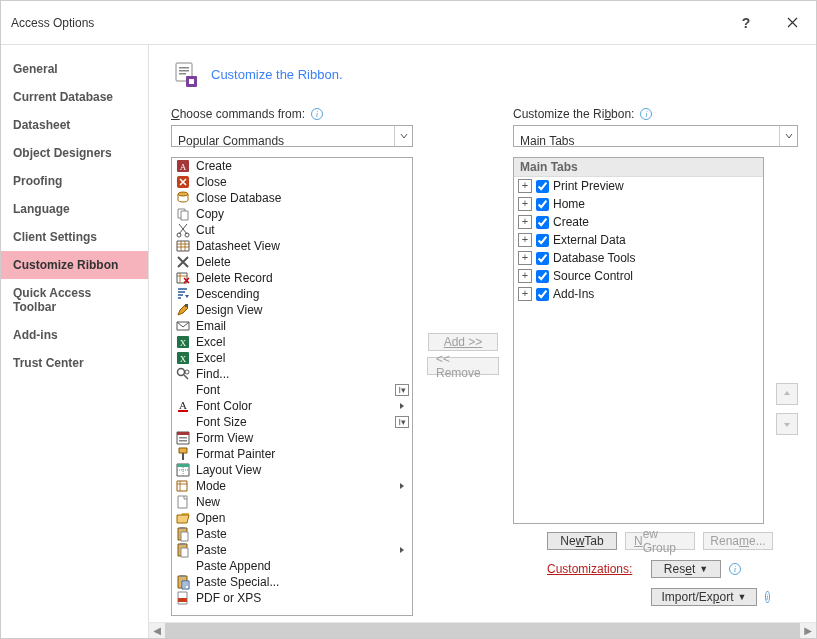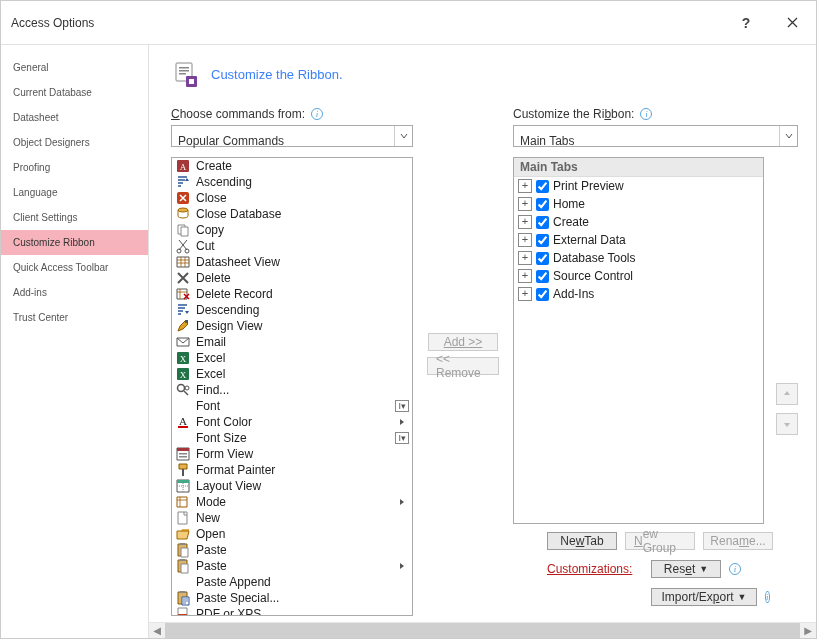--- a/index.html
+++ b/index.html
@@ -39,23 +39,24 @@
     overflow: hidden;
   }
   .sidebar {
     width: 148px;
     border-right: 1px solid #e1e1e1;
     padding: 10px 0;
     background: #fff;
   }
   .sidebar .item {
     padding: 7px 12px;
-    font-size: 10px;
+    font-size: 12px;
     color: #555;
     cursor: default;
+    font-weight: bold;
   }
   .sidebar .item.selected {
     background: #f6b3bb;
     color: #333;
   }
 
   .main {
     flex:1;
     display:flex;
     flex-direction:column;
@@ -270,29 +271,20 @@
           </div>
           <div class="listbox left-list" id="cmd-list">
               <div class="cmd-item">
                 <span class="icon">
                   <svg width="16" height="16" viewBox="0 0 16 16">
                     <rect x="2" y="2" width="12" height="12" rx="1" fill="#a4373a"></rect>
                     <text x="8" y="12" font-size="9" text-anchor="middle" fill="#fff" font-family="Segoe UI">A</text>
                   </svg>
                 </span>
                 <span>Create</span>
-              </div>
-              <div class="cmd-item">
-                <span class="icon">
-                  <svg width="16" height="16" viewBox="0 0 16 16">
-                    <path d="M3 12h3M3 9h5M3 6h7M3 3h9" stroke="#2b579a" stroke-width="1.5"></path>
-                    <path d="M12 4l2 3h-4z" fill="#2b579a"></path>
-                  </svg>
-                </span>
-                <span>Ascending</span>
               </div>
               <div class="cmd-item">
                 <span class="icon">
                   <svg width="16" height="16" viewBox="0 0 16 16">
                     <rect x="2" y="2" width="12" height="12" rx="2" fill="#c43e1c"></rect>
                     <path d="M5 5l6 6M11 5l-6 6" stroke="#fff" stroke-width="1.5"></path>
                   </svg>
                 </span>
                 <span>Close</span>
               </div>

